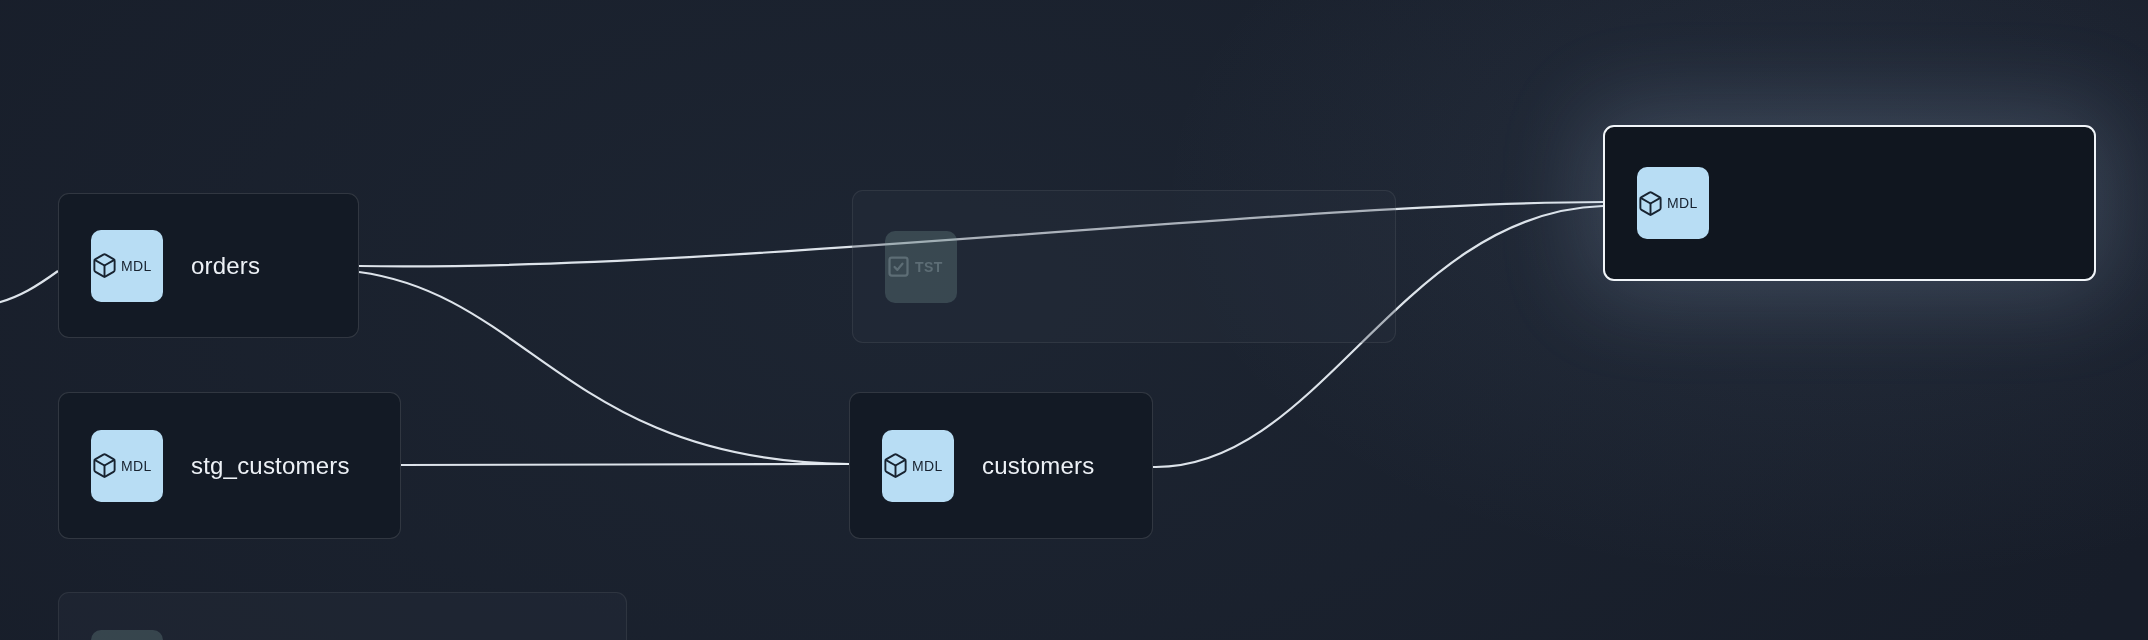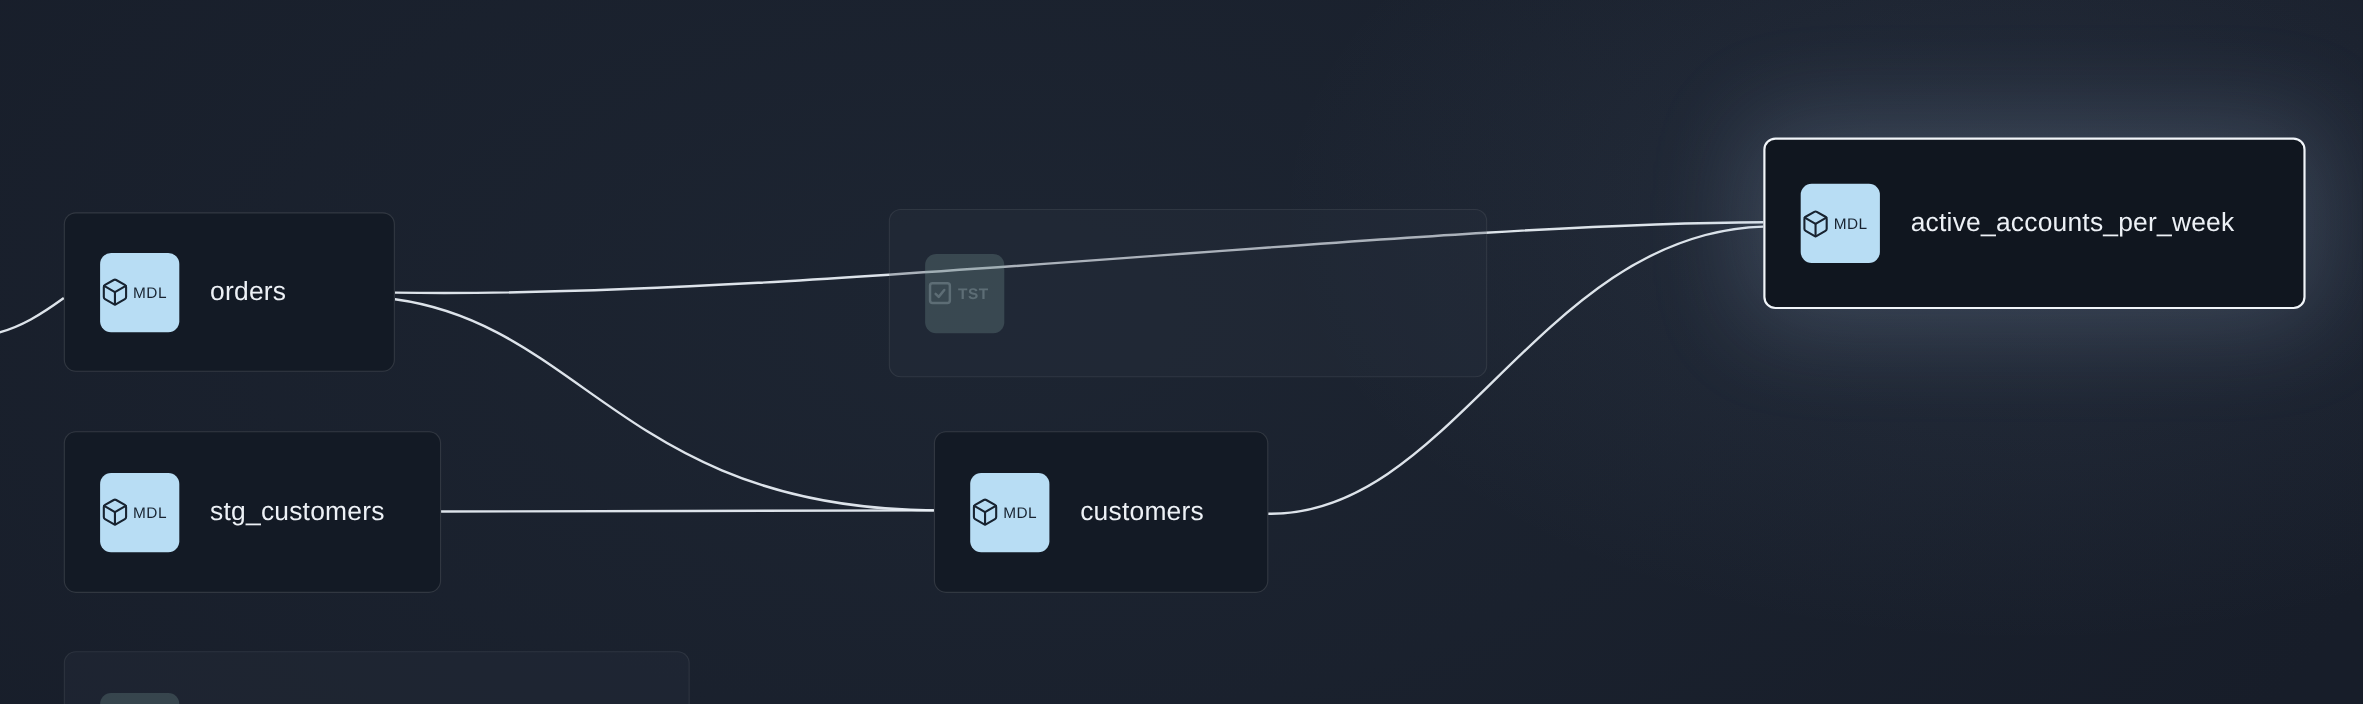--- a/index.html
+++ b/index.html
@@ -89,21 +89,21 @@
         <div class="badge mdl">
           <svg viewBox="0 0 24 24" fill="none" stroke="currentColor" stroke-width="1.7" stroke-linejoin="round" stroke-linecap="round">
             <path d="M21 16V8a2 2 0 0 0-1-1.73l-7-4a2 2 0 0 0-2 0l-7 4A2 2 0 0 0 3 8v8a2 2 0 0 0 1 1.73l7 4a2 2 0 0 0 2 0l7-4A2 2 0 0 0 21 16z"></path>
             <polyline points="3.27 6.96 12 12.01 20.73 6.96"></polyline>
             <line x1="12" y1="22.08" x2="12" y2="12"></line>
           </svg>
           <span class="badge-text">MDL</span>
         </div>
         <span class="label">stg_customers</span>
       </div>
-      <div class="node faded" style="left: 808px; top: 190px; width: 544px; height: 153px; font-weight: bold;">
+      <div class="node faded" style="left: 852px; top: 190px; width: 544px; height: 153px; font-weight: bold;">
         <div class="badge tst">
           <svg viewBox="0 0 24 24" fill="none" stroke="currentColor" stroke-width="2" stroke-linejoin="round" stroke-linecap="round">
             <rect x="4" y="4" width="16" height="16" rx="2"></rect>
             <polyline points="8.5 12.5 11 15 15.5 9.5"></polyline>
           </svg>
           <span class="badge-text">TST</span>
         </div>
       </div>
       <div class="node normal" style="left: 849px; top: 392px; width: 304px; height: 147px;">
         <div class="badge mdl">
@@ -118,19 +118,18 @@
       </div>
       <div class="node selected" style="left: 1603px; top: 125px; width: 493px; height: 156px;">
         <div class="badge mdl">
           <svg viewBox="0 0 24 24" fill="none" stroke="currentColor" stroke-width="1.7" stroke-linejoin="round" stroke-linecap="round">
             <path d="M21 16V8a2 2 0 0 0-1-1.73l-7-4a2 2 0 0 0-2 0l-7 4A2 2 0 0 0 3 8v8a2 2 0 0 0 1 1.73l7 4a2 2 0 0 0 2 0l7-4A2 2 0 0 0 21 16z"></path>
             <polyline points="3.27 6.96 12 12.01 20.73 6.96"></polyline>
             <line x1="12" y1="22.08" x2="12" y2="12"></line>
           </svg>
           <span class="badge-text">MDL</span>
         </div>
-        <span class="label">active_accounts_per_week</span>
       </div>
       <div class="node faded-partial" style="left: 58px; top: 592px; width: 569px; height: 147px;">
         <div class="badge tst"></div>
       </div>
     </div>
 </div>
 
 </body></html>

